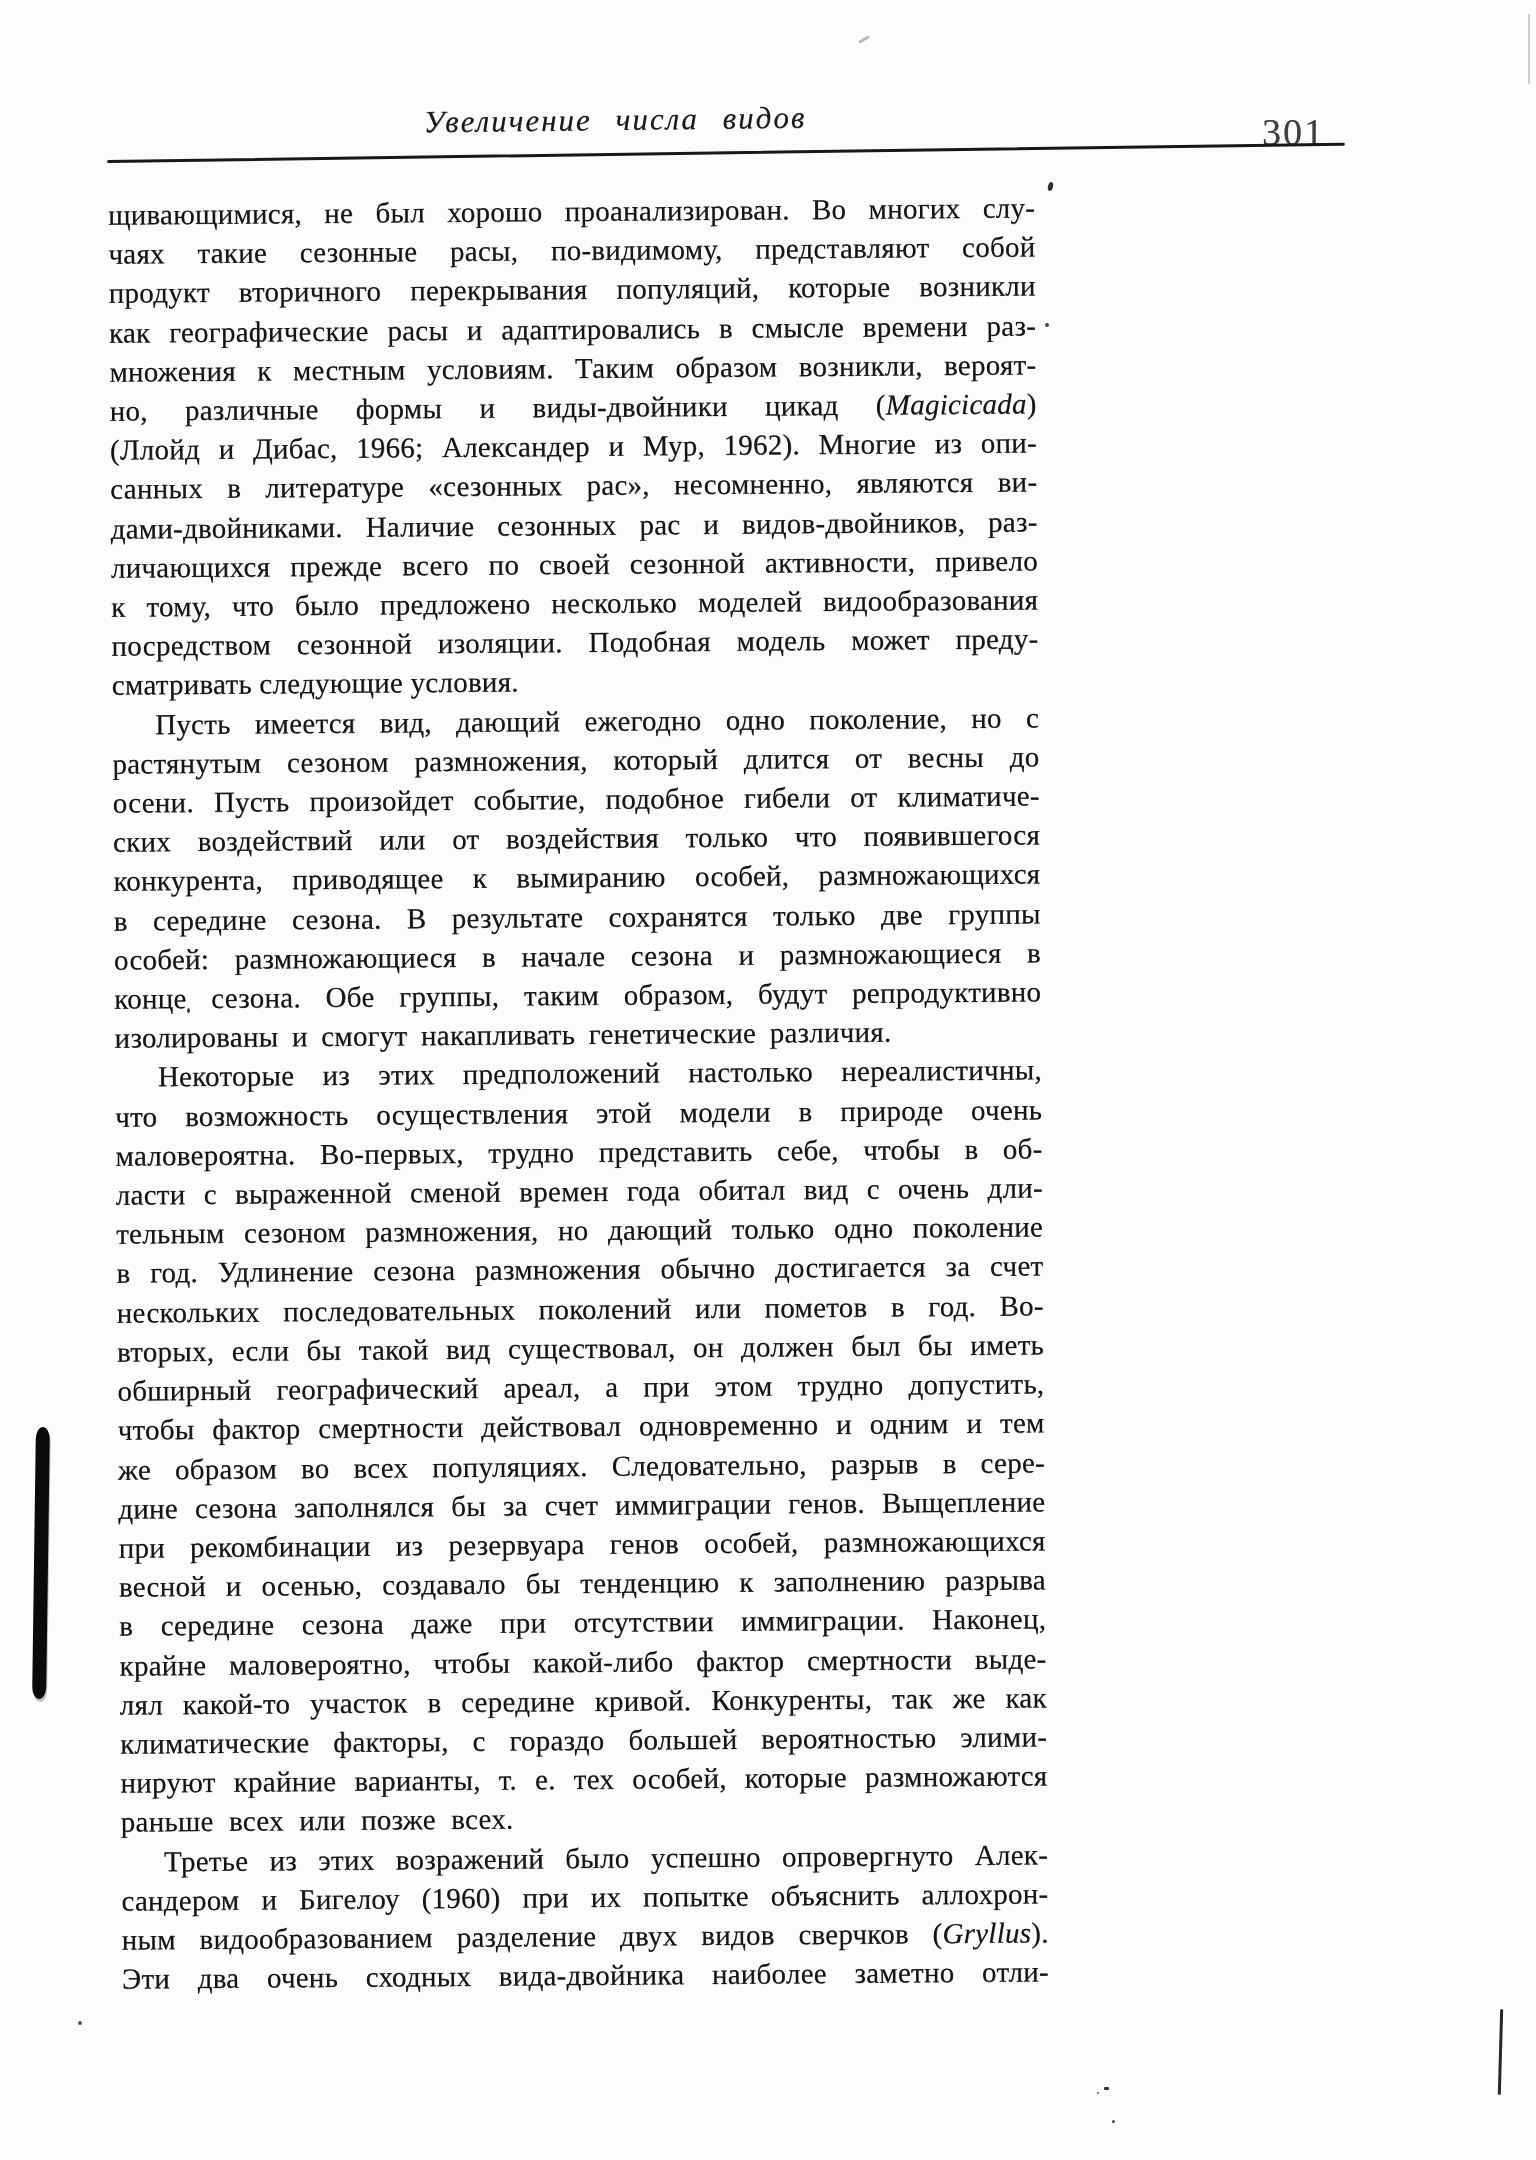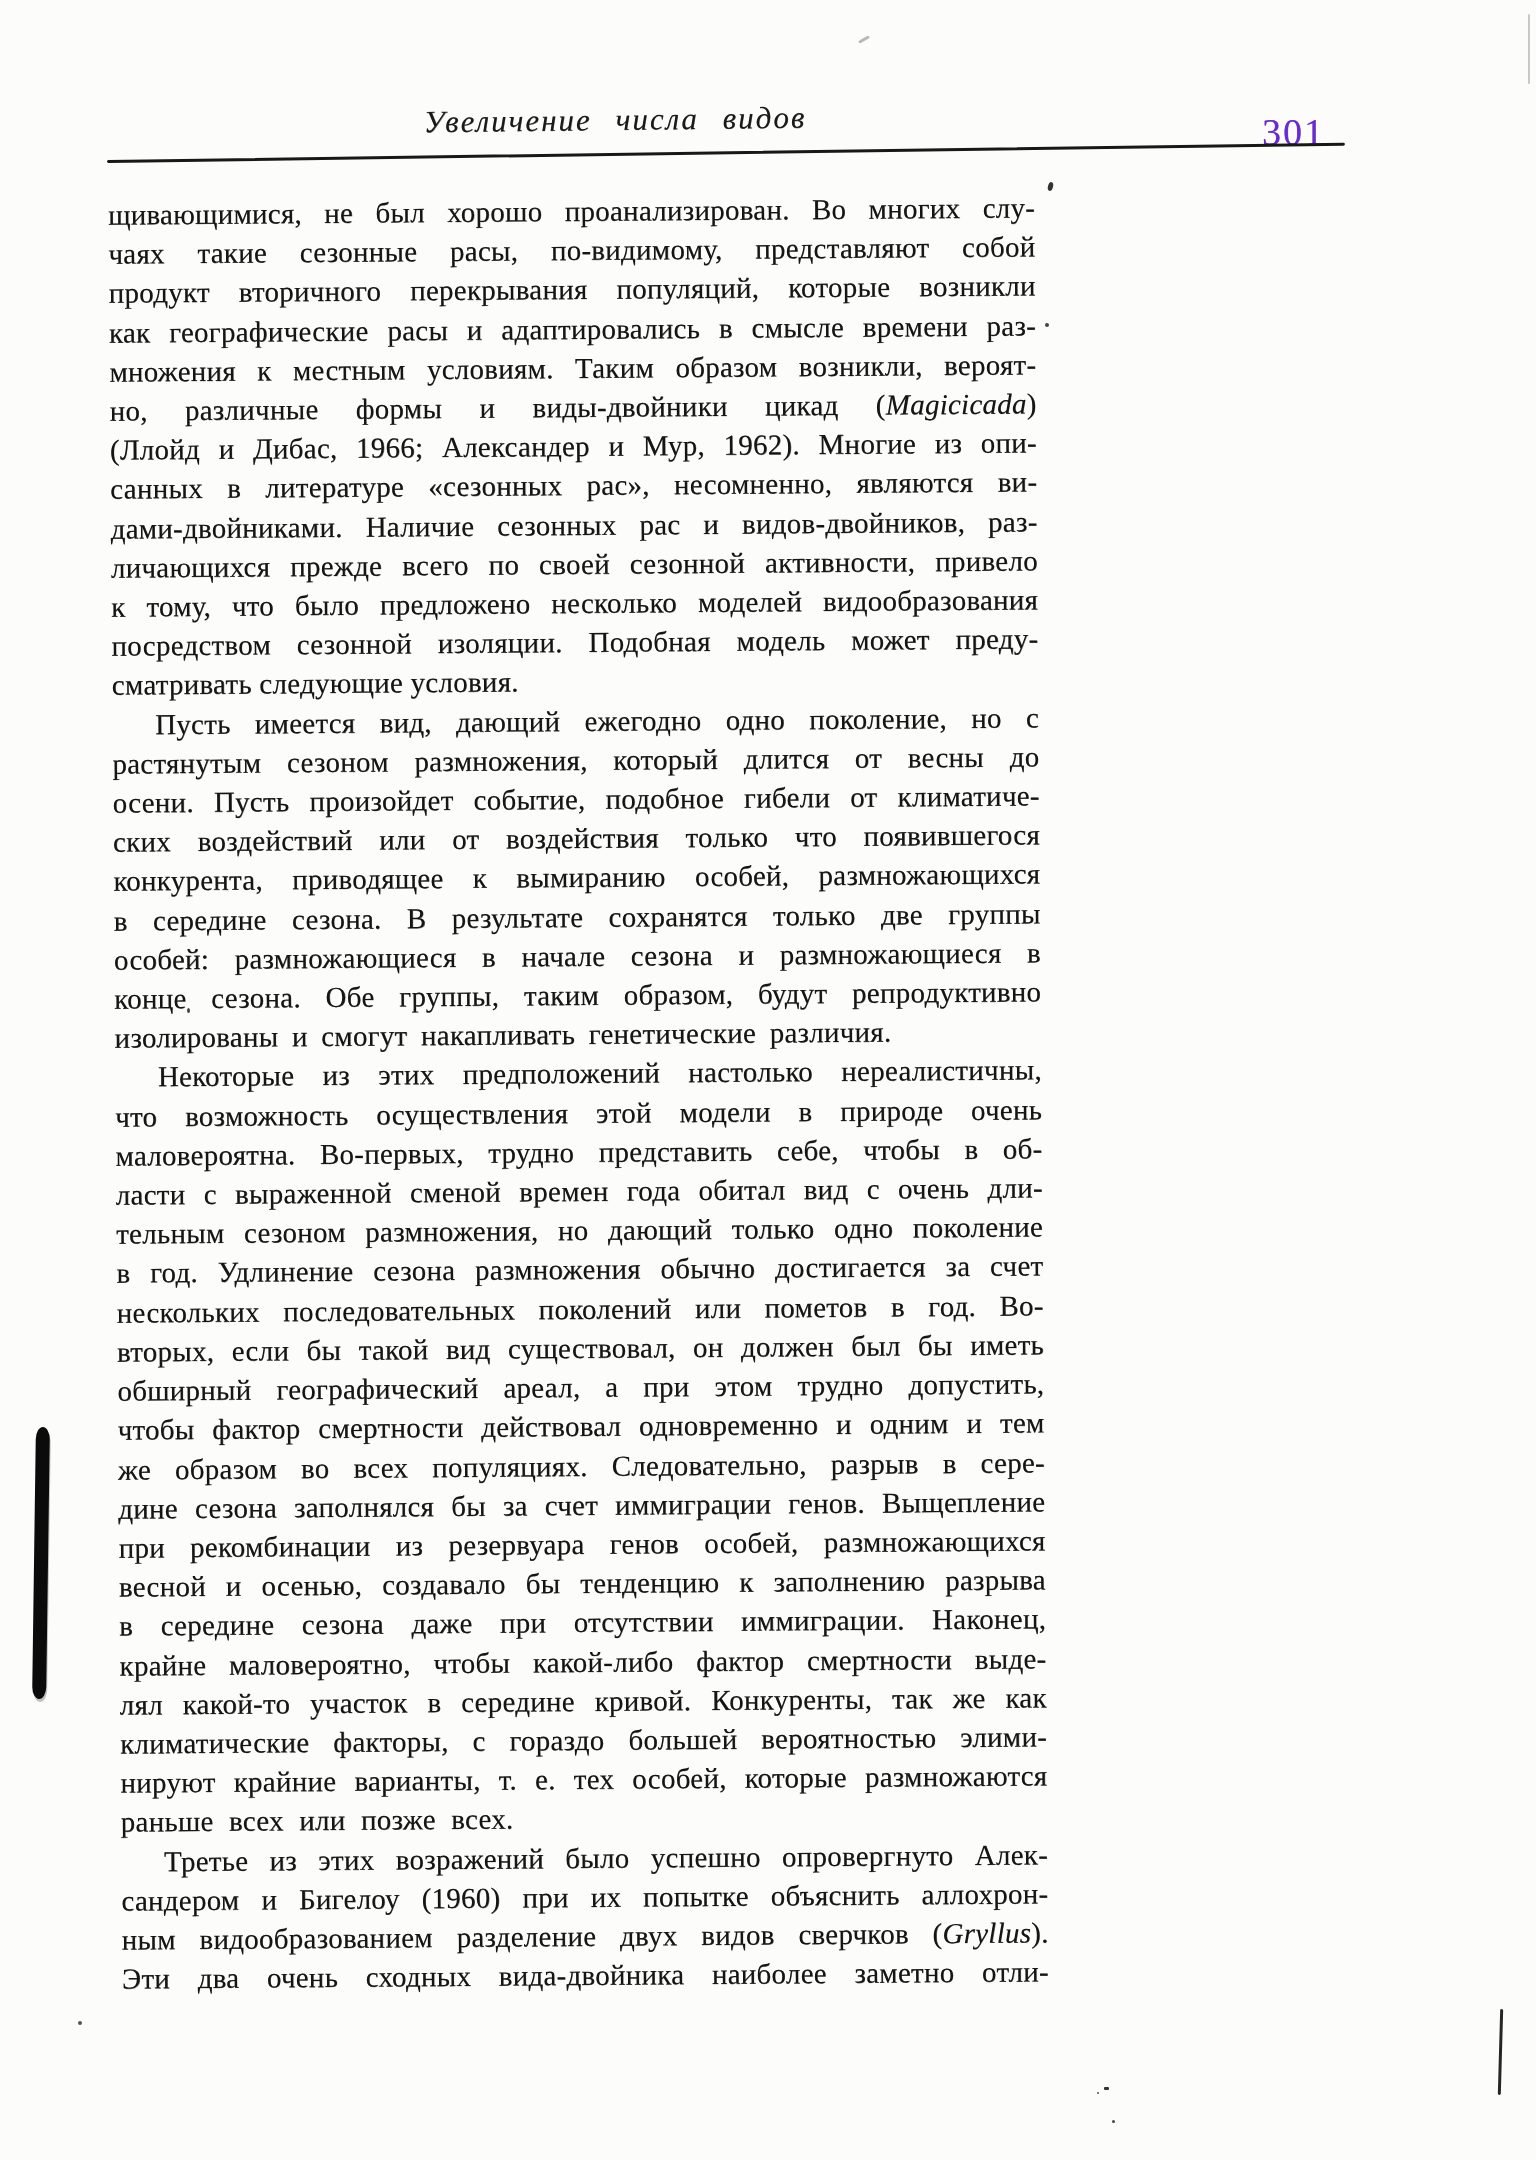--- a/index.html
+++ b/index.html
@@ -11,21 +11,21 @@
   }
   .running-title{
     position:absolute;left:340px;top:102px;width:550px;
     text-align:center;font-style:italic;font-size:31px;
     letter-spacing:2px;word-spacing:14px;color:#1a1a1a;
     transform:rotate(-0.7deg);
     text-shadow:0.3px 0.3px 0.4px rgba(10,10,10,0.45);
   }
   .page-number{
     position:absolute;left:1262px;top:110px;font-size:38px;
-    letter-spacing:2px;color:#6d28d9;
+    letter-spacing:2px;color:#404040;
     text-shadow:0.3px 0.3px 0.4px rgba(10,10,10,0.45);
     font-family:Liberation Serif, serif;
   }
   .header-rule{
     position:absolute;left:107px;top:160px;width:1238px;height:3.2px;
     background:#181818;border-radius:2px;
     transform:rotate(-0.8deg);transform-origin:left center;
   }
   .text-block{
     position:absolute;left:115px;top:192px;width:927px;

